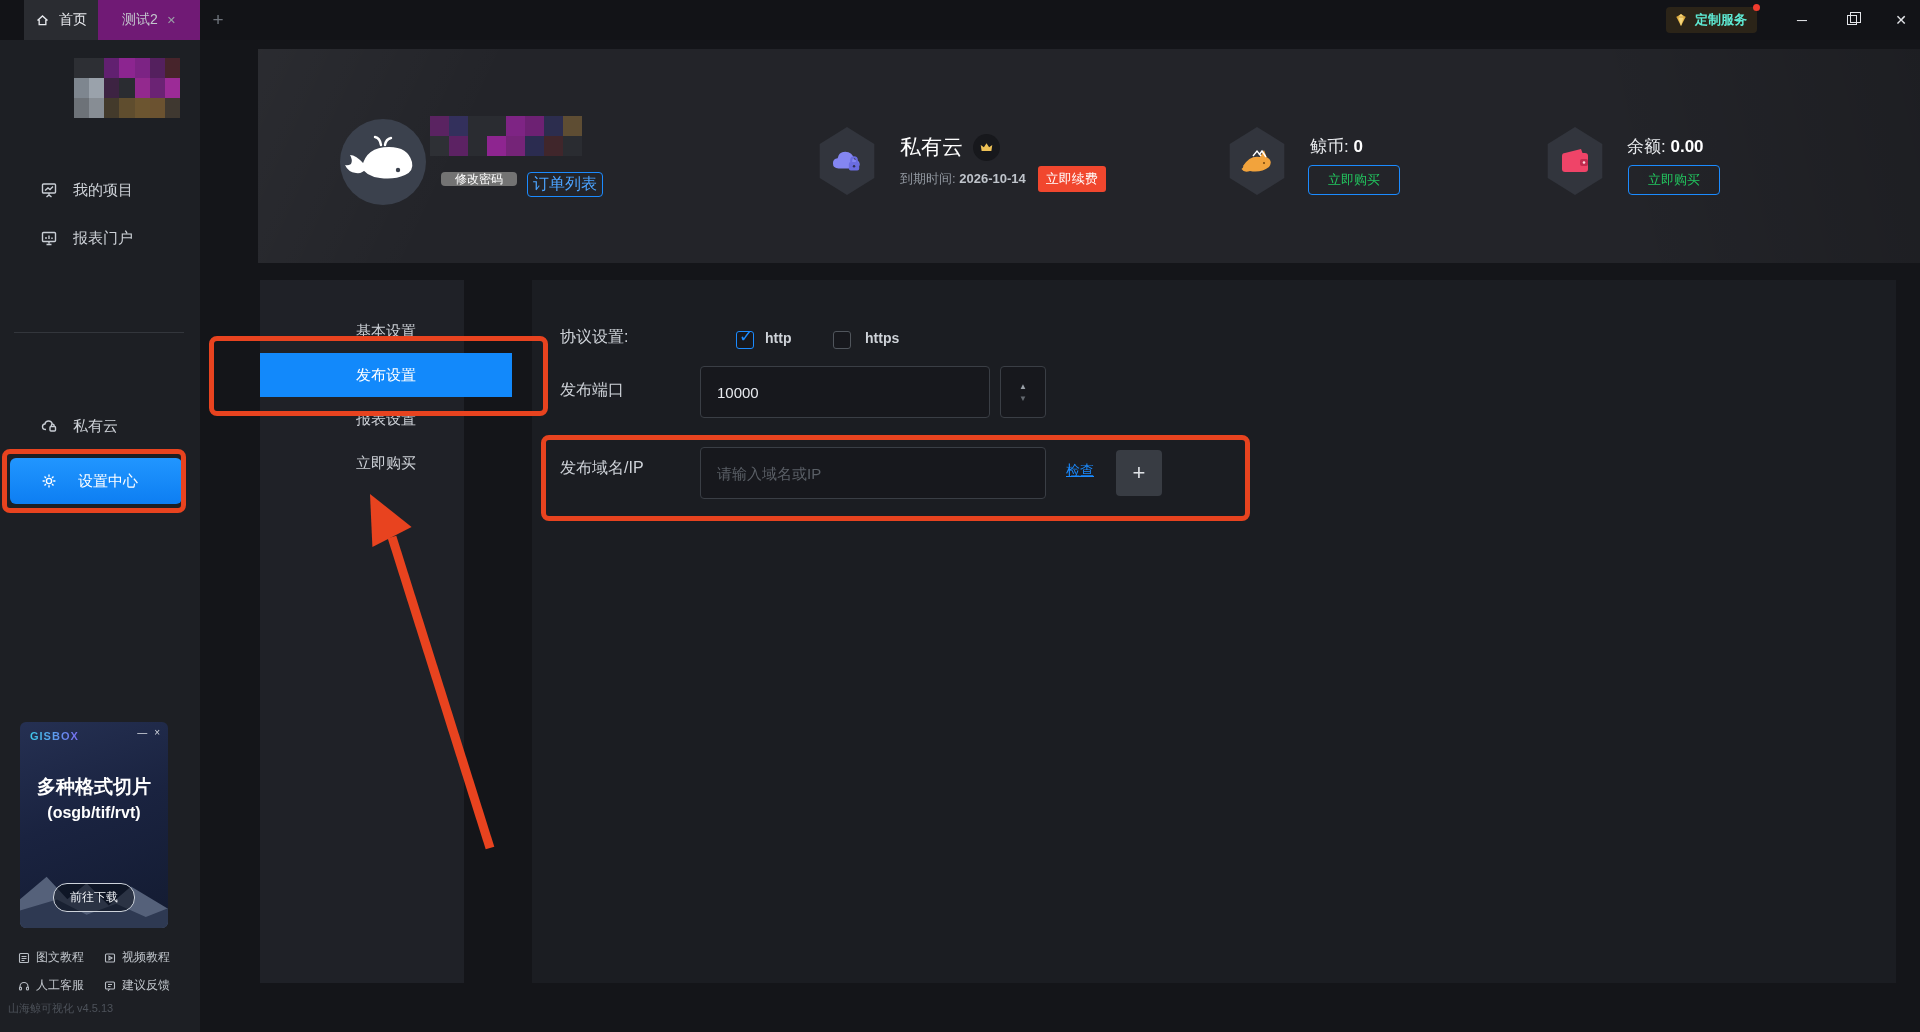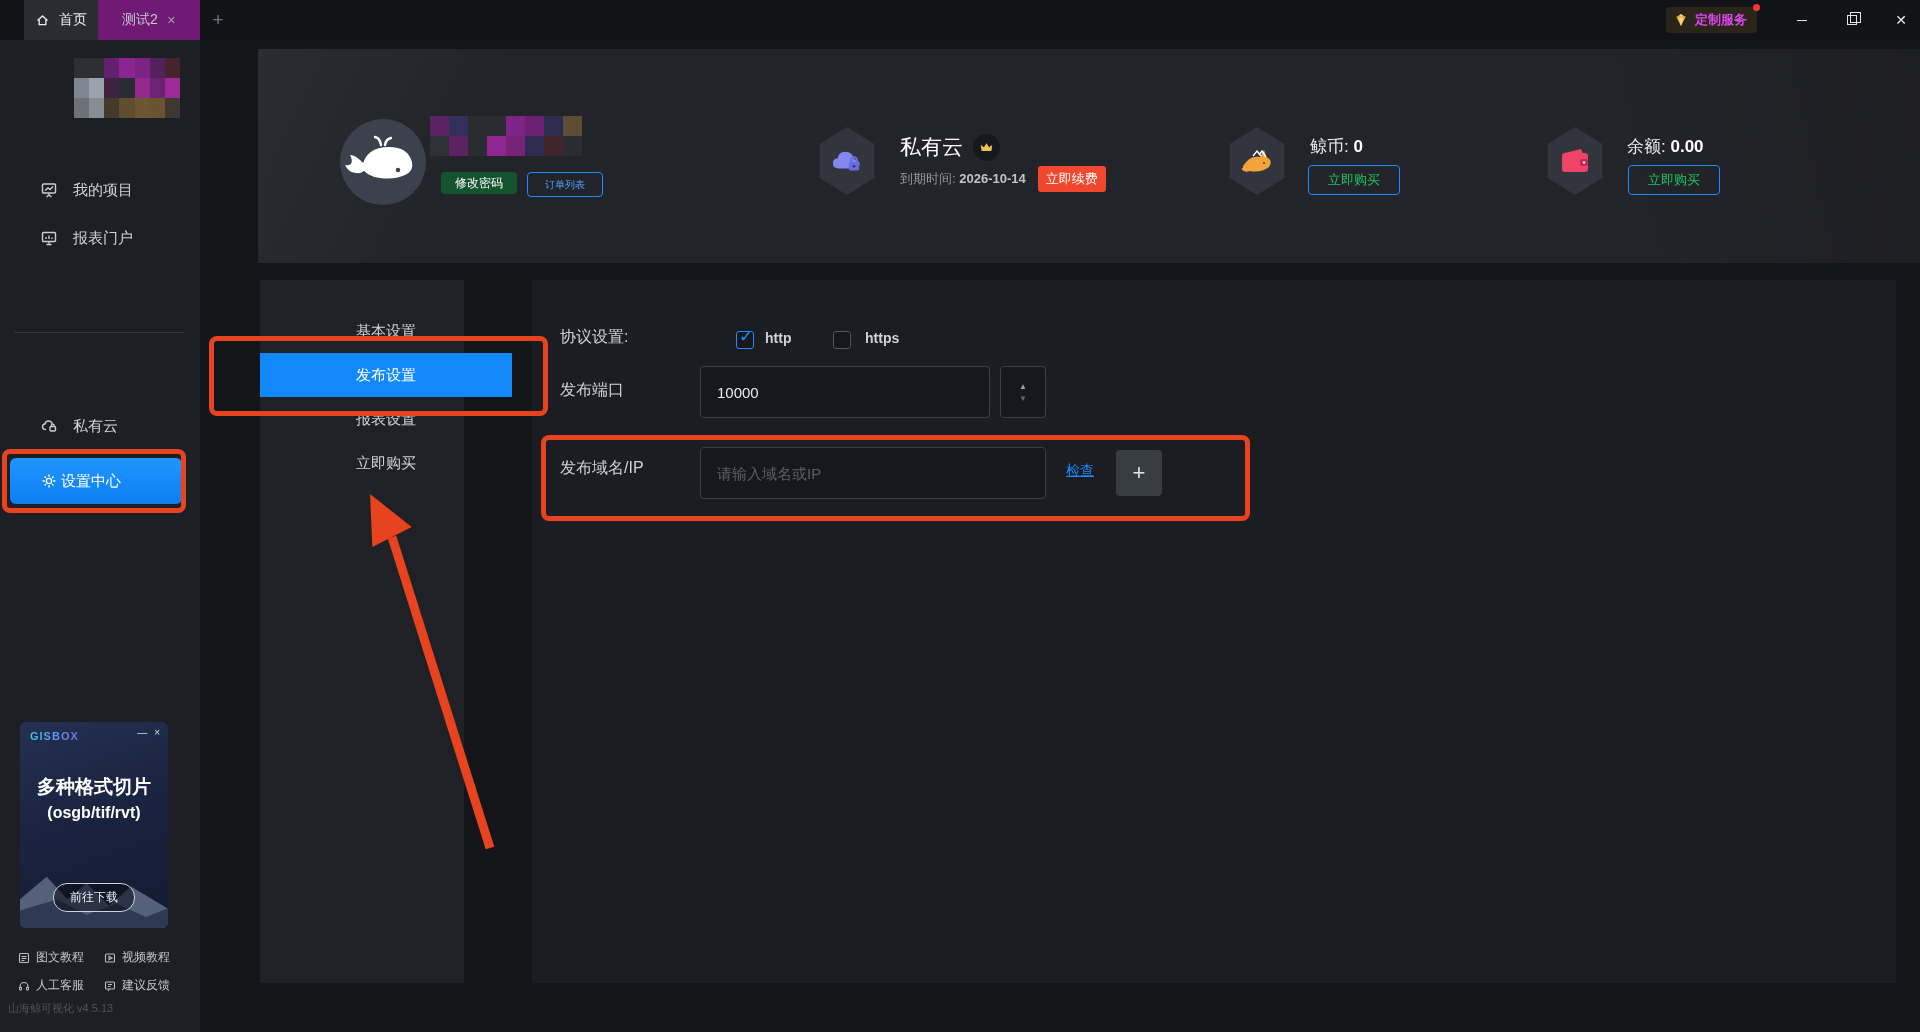--- a/index.html
+++ b/index.html
@@ -8,56 +8,56 @@
   #app { position:relative; width:1920px; height:1032px; overflow:hidden; background:#141519; }
 
   
   .titlebar { position:absolute; left:0; top:0; width:1920px; height:40px; background:#121317; }
   .tab { position:absolute; top:0; height:40px; display:flex; align-items:center; justify-content:center; gap:9px; font-size:14px; cursor:default; }
   .tab-home { left:24px; width:74px; background:#2a2c31; color:#e8eaee; }
   .tab-2 { left:98px; width:102px; background:#701a75; color:#c3c7cd; }
   .tab-close { color:#9aa0a7; font-size:11px; }
   .newtab-btn { position:absolute; left:204px; top:0; width:28px; height:40px; display:flex; align-items:center; justify-content:center; color:#6d727a; font-size:19px; }
   .cs-badge { position:absolute; left:1666px; top:7px; height:26px; display:flex; align-items:center; gap:6px; background:#2b2418; border-radius:4px; padding:0 10px 0 7px; }
-  .cs-badge .cs-label { color:#d946ef; font-size:13px; font-weight:bold; }
+  .cs-badge .cs-label { color:#5eead4; font-size:13px; font-weight:bold; }
   .cs-dot { position:absolute; right:-3px; top:-3px; width:7px; height:7px; border-radius:50%; background:#f03b2e; }
   .win-btn { position:absolute; top:0; width:40px; height:40px; display:flex; align-items:center; justify-content:center; color:#e3e5e9; font-size:14px; }
   .win-min { left:1782px; }
   .win-restore { left:1832px; }
   .win-close { left:1882px; width:38px; }
   .restore-glyph { position:relative; z-index:0; width:10px; height:10px; border:1px solid #e3e5e9; background:#121317; }
   .restore-glyph::before { content:""; position:absolute; z-index:-1; left:2px; top:-4px; width:9px; height:9px; border:1px solid #e3e5e9; }
 
   
   .sidebar { position:absolute; left:0; top:40px; width:200px; height:992px; background:#1d1f24; }
   .logo-mosaic { position:absolute; left:74px; top:18px; width:106px; height:60px; display:grid; grid-template-columns:repeat(7,1fr); grid-auto-rows:1fr; }
   .user-mosaic { position:absolute; left:172px; top:67px; width:152px; height:40px; display:grid; grid-template-columns:repeat(8,1fr); grid-auto-rows:1fr; }
   .side-item { position:absolute; left:0; width:200px; height:44px; display:flex; align-items:center; gap:15px; padding-left:40px; color:#ced2d8; font-size:15px; }
   .side-item svg { flex:0 0 auto; }
   .side-divider { position:absolute; left:14px; top:292px; width:170px; height:1px; background:#33363c; }
-  .side-active { position:absolute; left:10px; top:418px; width:172px; height:46px; border-radius:6px; background:linear-gradient(180deg,#2196ff,#0d7ef2); display:flex; align-items:center; gap:3px; padding-left:30px; color:#fff; font-size:15px; }
+  .side-active { position:absolute; left:10px; top:418px; width:172px; height:46px; border-radius:6px; background:linear-gradient(180deg,#2196ff,#0d7ef2); display:flex; align-items:center; gap:20px; padding-left:30px; color:#fff; font-size:15px; }
   .ad-card { position:absolute; left:20px; top:682px; width:148px; height:206px; border-radius:6px; overflow:hidden; background:linear-gradient(160deg,#253052 0%,#1a2340 45%,#131b31 100%); }
   .ad-logo { position:absolute; left:10px; top:8px; font-size:11px; font-weight:bold; letter-spacing:1px; background:linear-gradient(90deg,#3ec9ea,#7a6cf0); -webkit-background-clip:text; background-clip:text; color:transparent; }
   .ad-ctrls { position:absolute; right:8px; top:5px; display:flex; gap:7px; color:#d7dbe2; font-size:10px; }
   .ad-t1 { position:absolute; left:0; top:52px; width:100%; text-align:center; color:#fff; font-size:19px; font-weight:bold; }
   .ad-t2 { position:absolute; left:0; top:82px; width:100%; text-align:center; color:#fff; font-size:16px; font-weight:bold; }
   .ad-m1,.ad-m2 { position:absolute; left:0; bottom:0; width:100%; }
   .ad-m1 { height:64px; background:#55617a; clip-path:polygon(0 100%,0 55%,18% 20%,32% 55%,45% 30%,60% 65%,75% 35%,100% 70%,100% 100%); }
   .ad-m2 { height:44px; background:#2e3952; clip-path:polygon(0 100%,0 60%,25% 35%,45% 70%,65% 45%,85% 75%,100% 55%,100% 100%); }
   .ad-btn { position:absolute; left:50%; transform:translateX(-50%); bottom:16px; padding:5px 16px; border:1px solid #cdd3db; border-radius:14px; background:rgba(10,14,24,.55); color:#eef1f5; font-size:12px; white-space:nowrap; }
   .side-link { position:absolute; display:flex; align-items:center; gap:6px; color:#c0c5cb; font-size:12px; }
   .version { position:absolute; left:8px; top:961px; color:#4d525a; font-size:11px;text-align:right; }
 
   
   .banner { position:absolute; left:258px; top:49px; width:1662px; height:214px; background:#232429; overflow:hidden; }
   .decorA { position:absolute; left:-60px; top:0; width:430px; height:100%; background:linear-gradient(115deg,rgba(255,255,255,.045),rgba(255,255,255,0) 60%); }
   .decorB { position:absolute; right:-80px; top:0; width:700px; height:100%; background:linear-gradient(245deg,rgba(0,0,0,.22),rgba(0,0,0,0) 55%); transform:skewX(-14deg); }
   .avatar { position:absolute; left:82px; top:70px; width:86px; height:86px; border-radius:50%; background:#3b414d; overflow:hidden; }
-  .btn-fill { position:absolute; width:76px; height:22px; background:#14532d; border-radius:4px; color:#fff; font-size:12px; display:flex; align-items:center; justify-content:center; }
-  .btn-line { position:absolute; width:76px; height:25px; border:1px solid #1b8bff; border-radius:4px; color:#4ba3ff; font-size:10px; display:flex; align-items:center; justify-content:center; background:transparent; }
+  .btn-fill { position:absolute; width:76px; height:14px; background:#737373; border-radius:4px; color:#fff; font-size:12px; display:flex; align-items:center; justify-content:center; }
+  .btn-line { position:absolute; width:76px; height:25px; border:1px solid #1b8bff; border-radius:4px; color:#4ba3ff; font-size:16px; display:flex; align-items:center; justify-content:center; background:transparent; }
   .hex { position:absolute; width:62px; height:68px; background:#32353d; clip-path:polygon(50% 0,94% 25%,94% 75%,50% 100%,6% 75%,6% 25%); display:flex; align-items:center; justify-content:center; }
   .pc-head { position:absolute; left:642px; top:84px; display:flex; align-items:center; gap:10px; }
   .pc-title { color:#fff; font-size:21px; }
   .crown-badge { width:27px; height:27px; border-radius:50%; background:#17181c; display:flex; align-items:center; justify-content:center; }
   .pc-row { position:absolute; left:642px; top:117px; display:flex; align-items:center; gap:12px; }
   .pc-expire { color:#9298a0; font-size:13px; }
   .pc-expire b { color:#bfc4cb; font-weight:bold; }
   .renew-btn { background:#f1472e; border-radius:3px; padding:4px 8px; color:#fff; font-size:13px; }
   .stat-label { position:absolute; font-size:17px; color:#e9ebee; }
   .stat-label b { color:#fff; font-weight:bold; }

